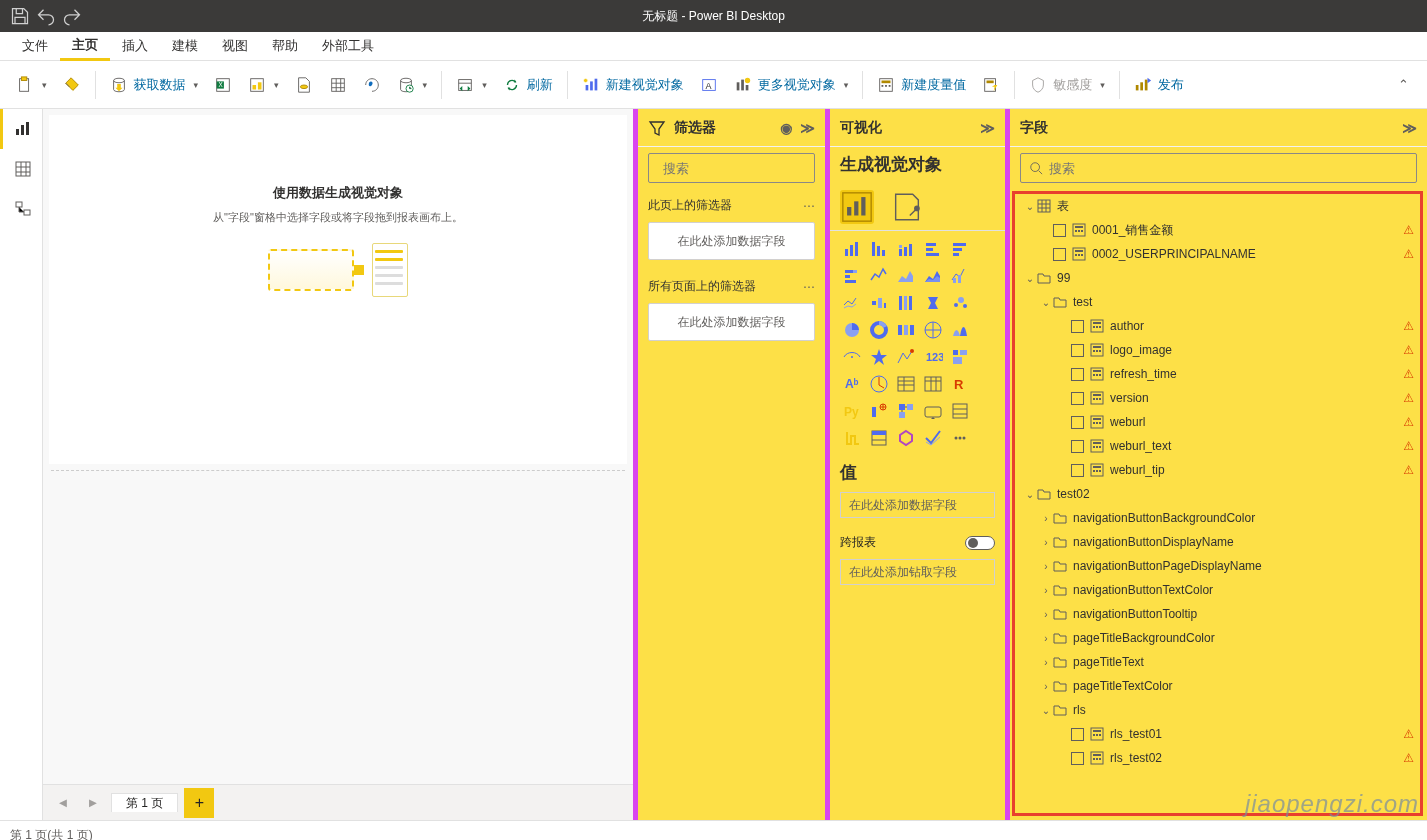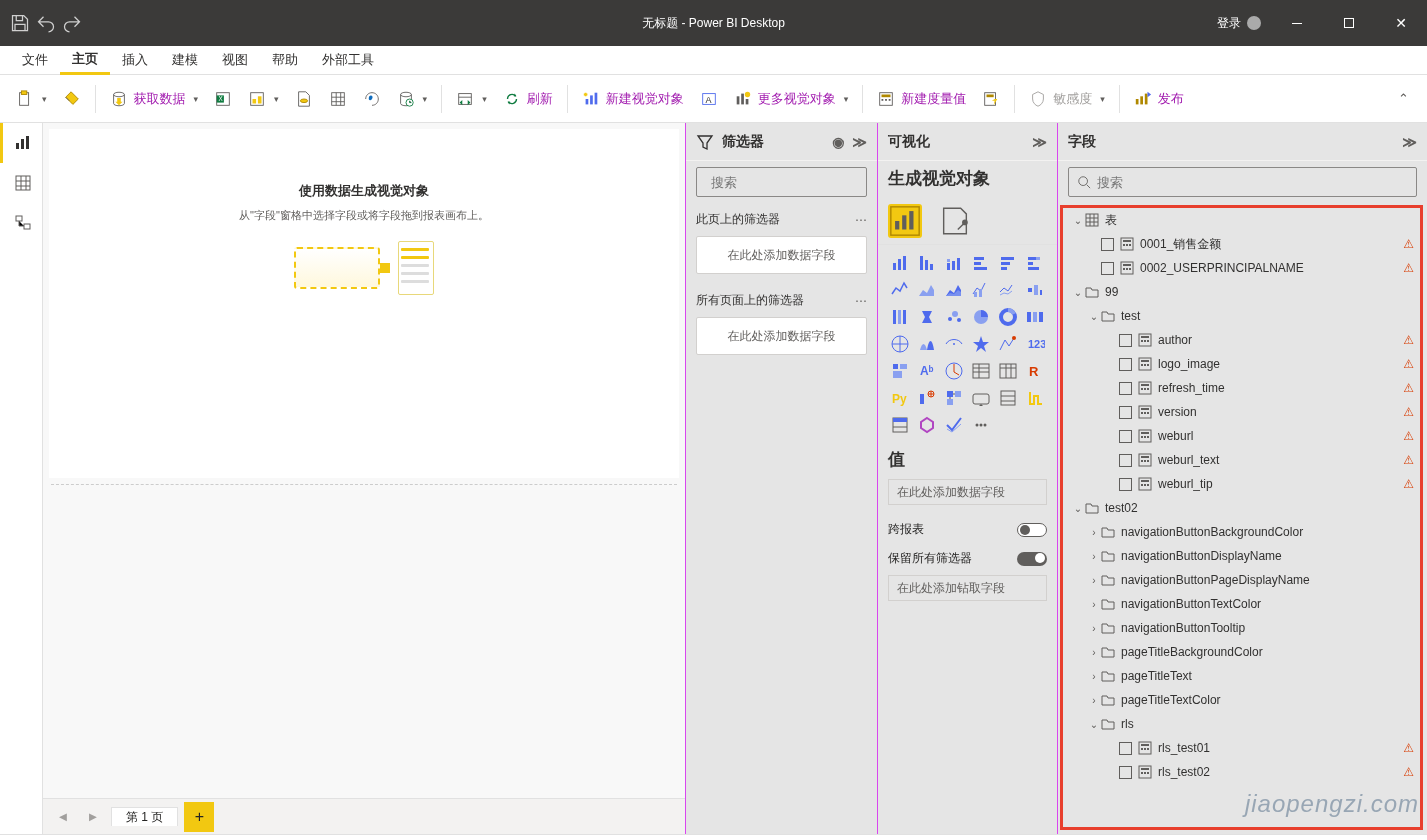--- a/index.html
+++ b/index.html
@@ -1,72 +1,72 @@
 <!DOCTYPE html>
 <html><head>
 <meta charset="utf-8">
 <style>
 * { box-sizing: border-box; margin: 0; padding: 0; font-family: "Segoe UI", "Microsoft YaHei", sans-serif; }
 body { width: 1427px; height: 840px; background: #fff; font-size: 13px; color: #252423; position: relative; overflow: hidden; }
 
 
-.titlebar { height: 46px; background: #3b3a39; color: #fff; display: flex; align-items: center; position: relative; }
+.titlebar { height: 32px; background: #3b3a39; color: #fff; display: flex; align-items: center; position: relative; }
 .titlebar .qat { display: flex; gap: 6px; padding: 0 10px; align-items: center; }
 .titlebar .qat .ic { width: 20px; height: 20px; display:flex; align-items:center; justify-content:center; color:#d0d0d0; cursor:pointer; }
 .titlebar .title { position:absolute; left:50%; transform:translateX(-50%); font-size:12px; color:#fff; }
 .titlebar .right { margin-left:auto; display:flex; align-items:center; gap:8px; padding-right:4px; }
 .titlebar .login { font-size:12px; color:#fff; padding:0 6px; display:flex; align-items:center; gap:6px; }
 .titlebar .avatar { width:14px; height:14px; border-radius:50%; background:#aaa; }
 .titlebar .winbtn { width:44px; height:30px; display:flex; align-items:center; justify-content:center; color:#fff; cursor:pointer; }
 .dash { width:10px; height:1px; background:#fff; }
 .square { width:10px; height:10px; border:1px solid #fff; }
 .xmark { font-size:14px; }
 
 
 .menubar { height:29px; background:#fff; display:flex; align-items:center; padding:0 10px; border-bottom:1px solid #e1e1e1; }
 .menubar .mitem { padding:0 12px; height:29px; display:flex; align-items:center; font-size:13px; color:#323130; cursor:pointer; }
 .menubar .mitem.active { border-bottom:3px solid #f2c811; font-weight:600; }
 
 
 .ribbon { height:48px; background:#fff; border-bottom:1px solid #e1e1e1; display:flex; align-items:center; padding:0 10px; gap:4px; }
 .rbtn { height:36px; display:flex; align-items:center; gap:6px; padding:0 6px; cursor:pointer; border-radius:2px; }
-.rbtn .lbl { font-size:13px; color:#a21caf; white-space:nowrap; }
+.rbtn .lbl { font-size:13px; color:#0369a1; white-space:nowrap; }
 .rbtn svg, .rbtn .ic { width:18px; height:18px; }
 .rsep { width:1px; height:28px; background:#e1e1e1; margin:0 4px; }
 .caret { font-size:9px; color:#605e5c; margin-left:2px; }
 .rbtn.disabled .lbl { color:#a19f9d; }
 
 
 .workarea { display:flex; height: calc(840px - 30px - 29px - 48px - 22px); }
 .leftrail { width:43px; background:#fff; border-right:1px solid #e1e1e1; display:flex; flex-direction:column; }
 .railbtn { height:40px; display:flex; align-items:center; justify-content:center; cursor:pointer; border-left:3px solid transparent; }
 .railbtn.active { border-left-color:#f2c811; background:#fff; }
 .railbtn svg { width:18px; height:18px; }
 
 .canvas { flex:1; background:#f8f8f8; display:flex; flex-direction:column; position:relative; }
 .canvas-inner { flex:1; margin:6px; background:#fff; border:1px solid #fff; display:flex; align-items:flex-start; justify-content:center; }
-.canvas-placeholder { margin-top:52px; text-align:center; }
+.canvas-placeholder { margin-top:68px; text-align:center; }
 .canvas-placeholder .h { font-size:13px; font-weight:600; color:#323130; margin-bottom:8px; }
 .canvas-placeholder .s { font-size:11px; color:#605e5c; margin-bottom:18px; }
 .ph-img { width:140px; height:54px; position:relative; margin:0 auto; }
 .ph-box1 { position:absolute; left:0; top:6px; width:86px; height:42px; border:2px dashed #f2c811; border-radius:3px; background:linear-gradient(#fff,#fff8dd); }
 .ph-box1::after { content:""; position:absolute; right:-12px; top:14px; width:10px; height:10px; background:#f2c811; }
 .ph-box2 { position:absolute; right:0; top:0; width:36px; height:54px; border:1px solid #e8d87a; border-radius:2px; }
 .ph-line { position:absolute; right:4px; width:28px; height:3px; background:#f2c811; border-radius:1px; }
 .tabbar { height:36px; background:#f3f2f1; border-top:1px solid #e1e1e1; display:flex; align-items:center; padding:0 8px; gap:6px; }
 .navb { width:24px; height:24px; display:flex; align-items:center; justify-content:center; color:#a19f9d; cursor:pointer; }
 .pagetab { padding:0 14px; height:19px; background:#fff; display:flex; align-items:center; font-size:12px; border:1px solid #e1e1e1; border-bottom:none; cursor:pointer; }
 .addtab { width:30px; height:30px; background:#f2c811; display:flex; align-items:center; justify-content:center; font-size:16px; cursor:pointer; }
 .dashed-gutter { border-top:1px dashed #ccc; margin:0 8px; }
 
 
-.pane { background:#e5e5e5; border-left:1px solid #d946ef; display:flex; flex-direction:column; }
+.pane { background:#fde047; border-left:5px solid #d946ef; display:flex; flex-direction:column; }
 .pane.filters { width:192px; }
 .pane.viz { width:180px; }
-.pane.fields { width:370px; }
+.pane.fields { width:422px; }
 .phead { height:38px; display:flex; align-items:center; padding:0 10px; font-size:14px; font-weight:600; color:#323130; border-bottom:1px solid #f3f2f1; }
 .phead .ic { width:18px; height:18px; margin-right:8px; }
 .phead .acts { margin-left:auto; display:flex; gap:8px; color:#605e5c; font-size:14px; }
 .psub { padding:6px 10px; font-size:17px; font-weight:600; color:#323130; }
 .sbox { margin:6px 10px; height:30px; border:1px solid #8a8886; border-radius:2px; display:flex; align-items:center; padding:0 8px; gap:6px; }
 .sbox input { border:none; outline:none; flex:1; font-size:13px; background:transparent; }
 .section-h { padding:8px 10px 4px; font-size:12px; color:#323130; display:flex; align-items:center; justify-content:space-between; }
 .dropzone { margin:4px 10px 10px; border:1px solid #d2d0ce; border-radius:2px; height:38px; display:flex; align-items:center; justify-content:center; font-size:12px; color:#605e5c; background:#fff; }
 .fieldinput { margin:2px 10px 10px; border:1px solid #d2d0ce; height:26px; display:flex; align-items:center; padding:0 8px; font-size:12px; color:#605e5c; }
 
@@ -112,35 +112,20 @@
           <path fill="none" stroke="currentColor" d="M6 3 2 7l4 4 M2 7h8a4 4 0 0 1 0 8"></path>
         </svg>
       </div>
     <div class="ic">
         <svg viewBox="0 0 16 16">
           <path fill="none" stroke="currentColor" d="M10 3l4 4-4 4 M14 7H6a4 4 0 0 0 0 8"></path>
         </svg>
       </div>
   </div>
   <div class="title">无标题 - Power BI Desktop</div>
-  <div class="right">
-    <div class="login">
-        <span>登录</span>
-        <span class="avatar"></span>
-      </div>
-    <div class="winbtn">
-        <div class="dash"></div>
-      </div>
-    <div class="winbtn">
-        <div class="square"></div>
-      </div>
-    <div class="winbtn">
-        <span class="xmark">✕</span>
-      </div>
-  </div>
 </div>
 
 <div class="menubar">
   <div class="mitem">文件</div>
   <div class="mitem active">主页</div>
   <div class="mitem">插入</div>
   <div class="mitem">建模</div>
   <div class="mitem">视图</div>
   <div class="mitem">帮助</div>
   <div class="mitem">外部工具</div>
@@ -652,26 +637,20 @@
         </div>
       </div>
     <div class="psub">值</div>
     <div class="fieldinput">在此处添加数据字段</div>
     <div class="toggle-row">
       <span>跨报表</span>
       <div class="toggle off">
           <div class="knob"></div>
         </div>
     </div>
-    <div class="toggle-row">
-      <span>保留所有筛选器</span>
-      <div class="toggle on" style="background:#605e5c">
-          <div class="knob"></div>
-        </div>
-    </div>
     <div class="fieldinput">在此处添加钻取字段</div>
   </div>
 
   <div class="pane fields">
     <div class="phead">
       <span>字段</span>
       <div class="acts">
           <span>≫</span>
         </div>
     </div>

